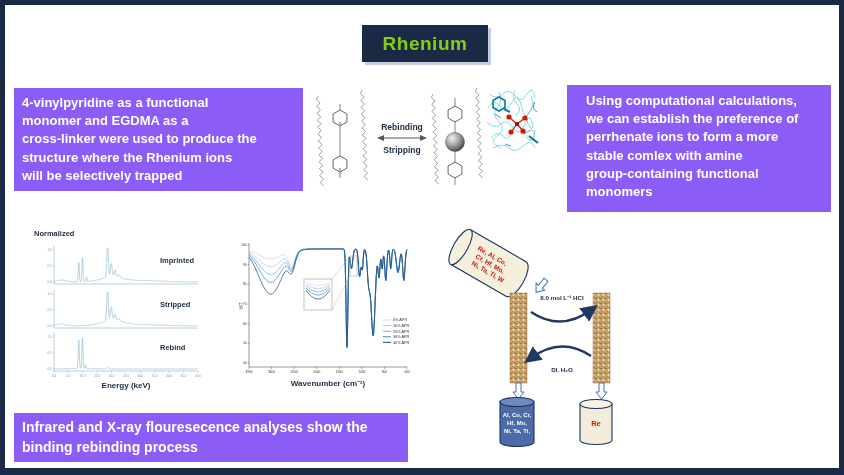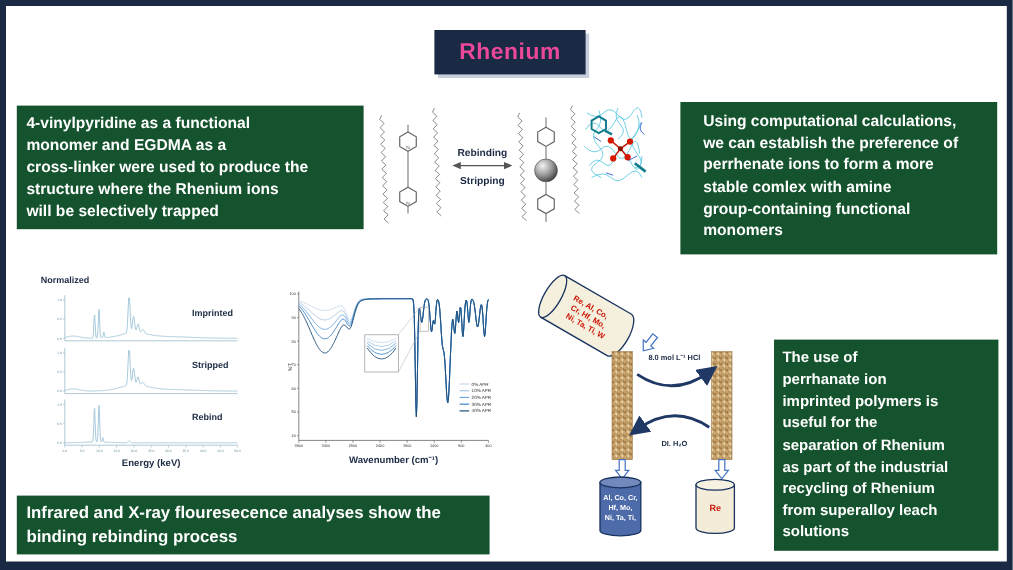--- a/index.html
+++ b/index.html
@@ -1,21 +1,21 @@
 <!DOCTYPE html>
 <html><head>
 <meta charset="utf-8">
 <style>
   html,body{margin:0;padding:0;background:#e8e8e8;font-family:"Liberation Sans",sans-serif;}
   .page{position:relative;width:844px;height:475px;background:#ffffff;
         border:5px solid #1b2a44;border-bottom-width:7px;box-sizing:border-box;overflow:hidden;}
-  .navy-box{position:absolute;background:#14532d;color:#ffffff;font-weight:bold;
+  .navy-box{position:absolute;background:#8b5cf6;color:#ffffff;font-weight:bold;
             white-space:pre-line;line-height:1.4;box-sizing:border-box;}
   .title-box{position:absolute;left:357px;top:20px;width:126px;height:37px;background:#1b2a44;
-             color:#ec4899;font-weight:bold;font-size:19px;letter-spacing:.5px;
+             color:#84cc16;font-weight:bold;font-size:19px;letter-spacing:.5px;
              display:flex;align-items:center;justify-content:center;
              box-shadow:3px 3px 0 #c6cfdd;}
   .tl{left:9px;top:83px;width:289px;height:103px;font-size:13px;padding:6px 8px;}
   .tr{left:562px;top:80px;width:264px;height:127px;font-size:13px;padding:7px 19px;}
   .br{left:640px;top:278px;width:187px;height:176px;font-size:12.5px;line-height:1.45;padding:6px 7px;}
   .bm{left:9px;top:408px;width:394px;height:49px;font-size:14px;padding:5px 8px;}
   svg{position:absolute;overflow:visible;}
   svg text{font-family:"Liberation Sans",sans-serif;}
   .chain{fill:none;stroke:#777;stroke-width:0.7;}
   .hex{fill:none;stroke:#666;stroke-width:1;}
@@ -40,29 +40,20 @@
 monomer and EGDMA as a
 cross-linker were used to produce the
 structure where the Rhenium ions
 will be selectively trapped</div>
   <div class="navy-box tr">Using computational calculations,
 we can establish the preference of
 perrhenate ions to form a more
 stable comlex with amine
 group-containing functional
 monomers</div>
-  <div class="navy-box br">The use of
-perrhanate ion
-imprinted polymers is
-useful for the
-separation of Rhenium
-as part of the industrial
-recycling of Rhenium
-from superalloy leach
-solutions</div>
   <div class="navy-box bm">Infrared and X-ray flouresecence analyses show the
 binding rebinding process</div>
 
   <svg style="left:300px;top:75px;" width="260" height="128" viewBox="0 0 260 128">
     <defs>
       <radialGradient id="sph" cx="35%" cy="30%" r="75%">
         <stop offset="0%" stop-color="#f2f2f2"></stop>
           <stop offset="55%" stop-color="#9a9a9a"></stop>
           <stop offset="100%" stop-color="#3f3f3f"></stop>
       </radialGradient>

